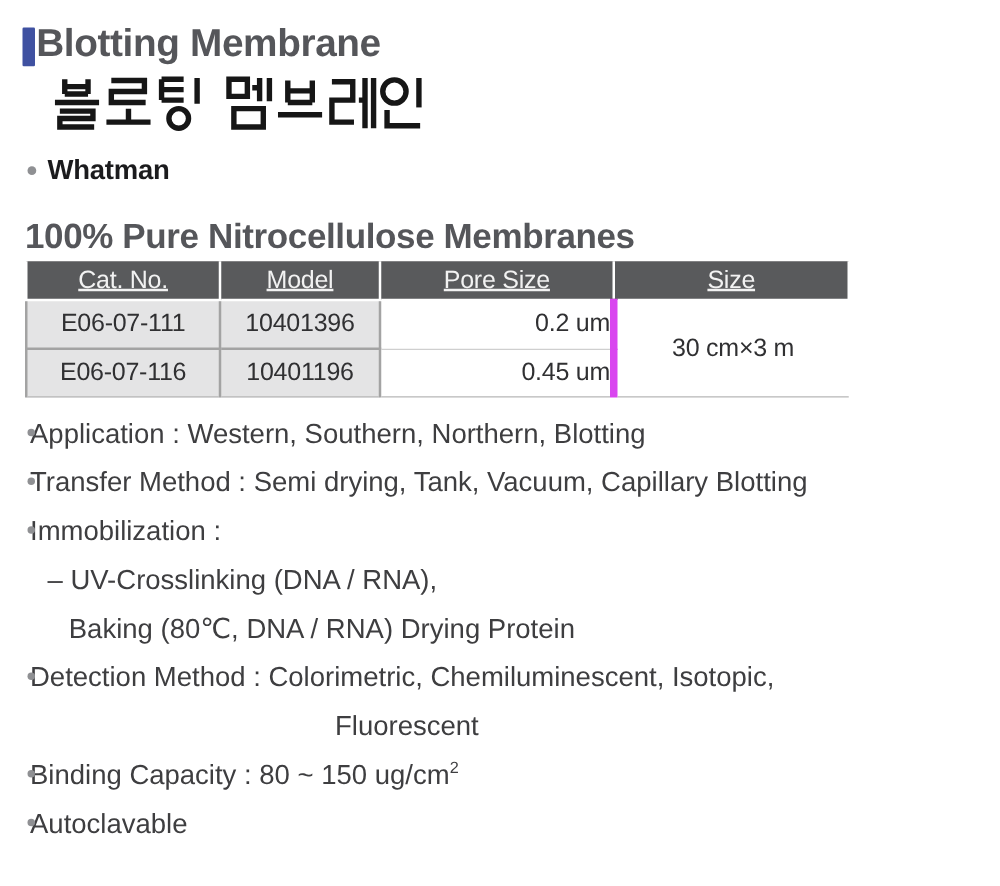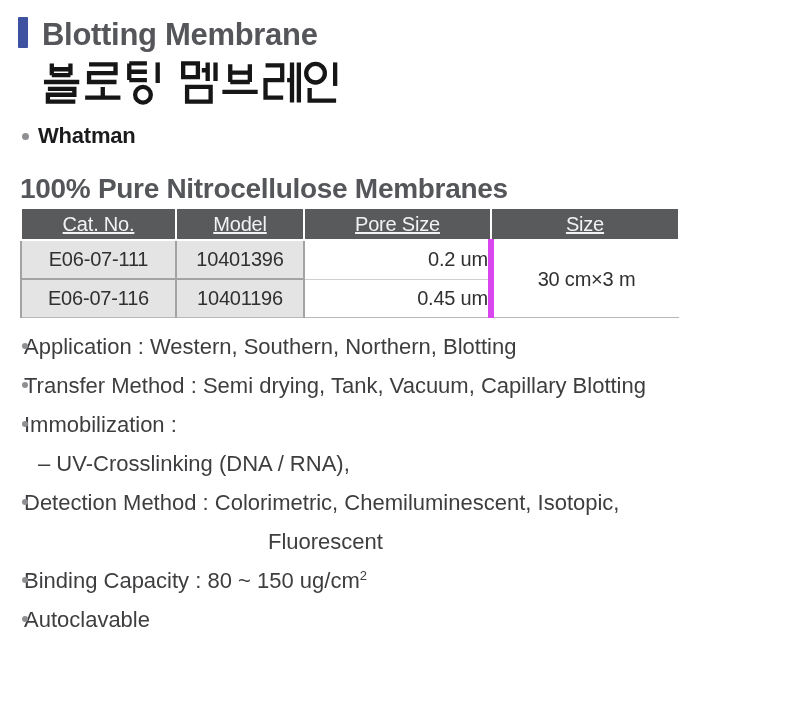--- a/index.html
+++ b/index.html
@@ -1,21 +1,21 @@
 <!DOCTYPE html>
 <html><head>
 <meta charset="utf-8">
 <style>
   html,body{margin:0;padding:0;}
   body{
     width:800px;height:709px;background:#ffffff;overflow:hidden;
     font-family:"Liberation Sans","DejaVu Sans",sans-serif;
     -webkit-font-smoothing:antialiased;
   }
-  .header-row{display:flex;align-items:flex-start;gap:14px;margin:17px 0 0 18px;height:36px;}
+  .header-row{display:flex;align-items:flex-end;gap:1px;margin:17px 0 0 18px;height:36px;}
   .accent-bar{width:10px;height:31px;background:#3f51a1;border-radius:1px;flex:0 0 auto;}
   .title-en{margin:0;font-size:31px;font-weight:700;color:#55565a;letter-spacing:-0.3px;line-height:36px;}
   .title-ko{margin:8px 0 0 42px;height:46px;}
   .title-ko svg{display:block;overflow:visible;}
   .brand-row{display:flex;align-items:center;margin:16px 0 0 22px;height:26px;}
   .dot{width:7px;height:7px;border-radius:50%;background:#8f9093;margin-right:9px;flex:0 0 auto;}
   .brand-label{font-size:22px;font-weight:700;color:#1b1b1d;letter-spacing:-0.2px;}
   .section-title{margin:23px 0 0 20px;font-size:28px;font-weight:700;color:#55565a;line-height:34px;letter-spacing:-0.3px;}
   .spec-table{margin:3px 0 0 20px;border-collapse:collapse;table-layout:fixed;width:658px;}
   .spec-table th{
@@ -140,20 +140,23 @@
       <span class="dot"></span>
       <span>Transfer Method : Semi drying, Tank, Vacuum, Capillary Blotting</span>
     </div>
     <div class="spec b">
       <span class="dot"></span>
       <span>Immobilization :</span>
     </div>
     <div class="spec sub1">
       <span>– UV-Crosslinking (DNA / RNA),</span>
     </div>
+    <div class="spec sub2">
+      <span>Baking (80℃, DNA / RNA) Drying Protein</span>
+    </div>
     <div class="spec b">
       <span class="dot"></span>
       <span>Detection Method : Colorimetric, Chemiluminescent, Isotopic,</span>
     </div>
     <div class="spec cont">
       <span>Fluorescent</span>
     </div>
     <div class="spec b">
       <span class="dot"></span>
       <span>Binding Capacity : 80 ~ 150 ug/cm</span><sup>2</sup>

